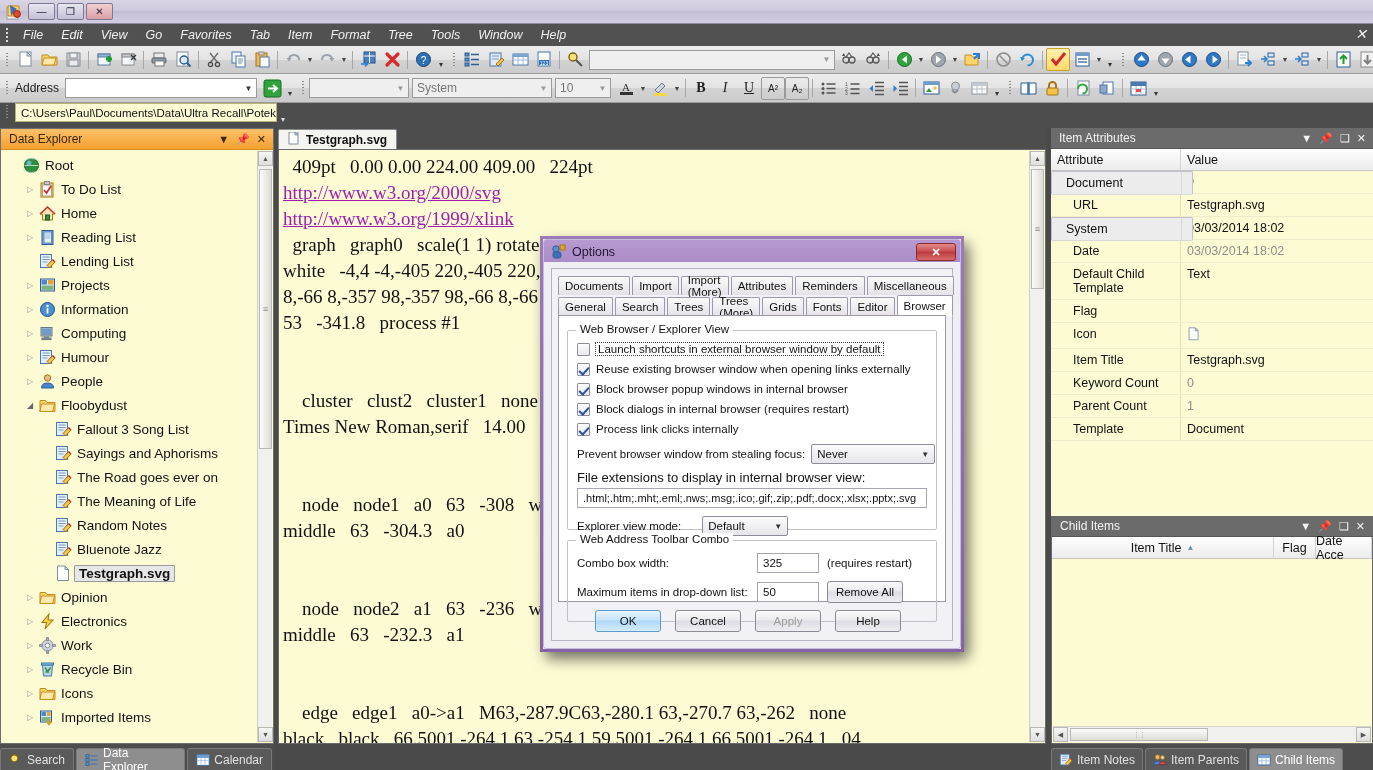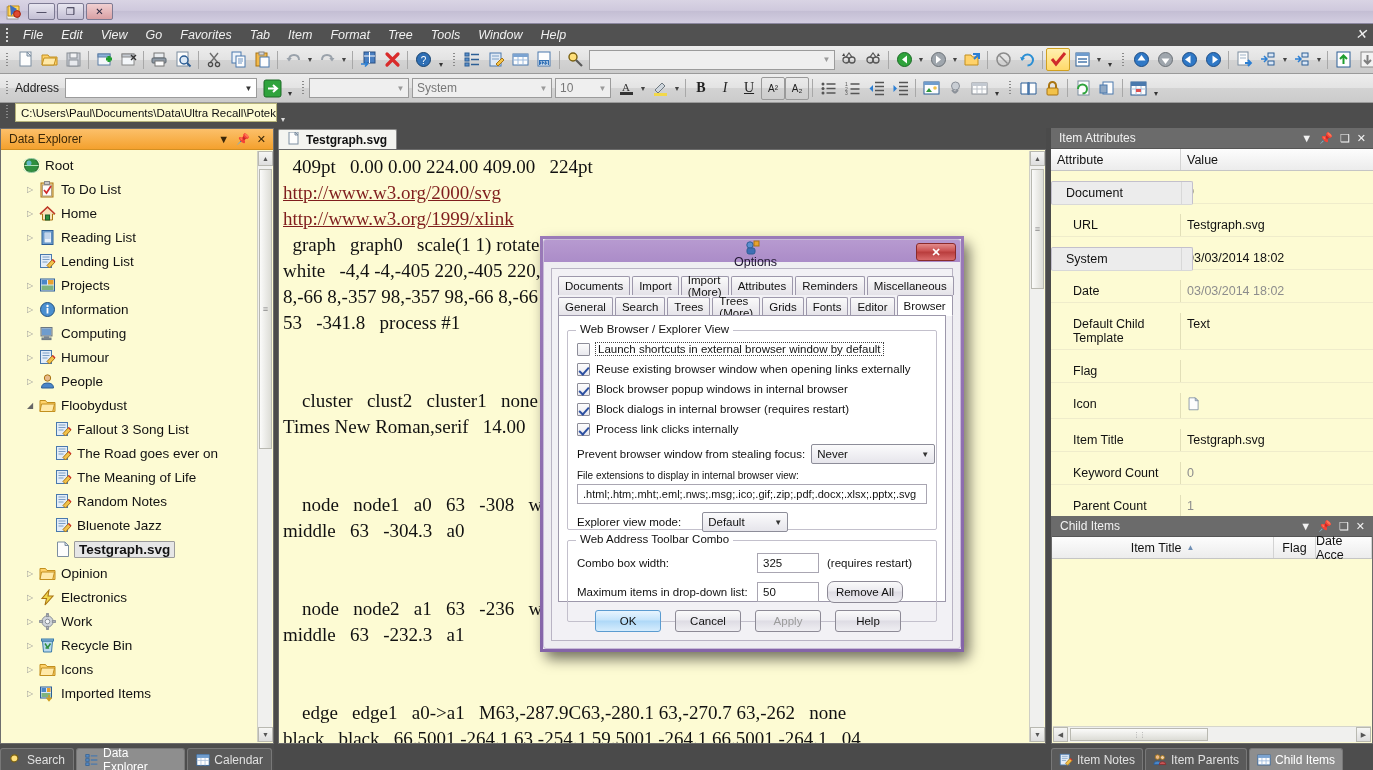--- a/index.html
+++ b/index.html
@@ -191,21 +191,21 @@
   .docbody {
     position: absolute; left: 0; top: 21px; right: 0; bottom: 0;
     background: #fdfbd3; border: 1px solid #6a6a6a;
     overflow: hidden;
   }
   .doctext {
     font-family: "Liberation Serif", serif;
     font-size: 19px; line-height: 26px; color: #111;
     padding: 4px 22px 0 4px; white-space: pre-wrap; word-break: break-word;
   }
-  .doctext a { color: #7f1d1d; text-decoration: underline; }
+  .doctext a { color: #a21caf; text-decoration: underline; }
   .misspell { text-decoration: underline wavy #e04040; text-decoration-skip-ink: none; }
   .doc-scroll {
     position: absolute; right: 1px; top: 1px; width: 15px; bottom: 1px;
     background: #f0f0ee; border-left: 1px solid #cfcfc5;
   }
   .doc-scroll .sb-up, .doc-scroll .sb-dn {
     position: absolute; left: 0; width: 15px; height: 15px;
     background: linear-gradient(to bottom,#f6f6f4,#dedede);
     border: 1px solid #b9b9b1; display:flex;align-items:center;justify-content:center;
     font-size: 7px; color: #555;
@@ -231,21 +231,21 @@
     background: #fdfbd3;
   }
   .attr-head {
     position: absolute; left: 0; top: 21px; width: 322px; height: 22px;
     display: flex; background: linear-gradient(to bottom,#fdfdfd,#ececec);
     border-bottom: 1px solid #c5c5c5; font-size: 12.5px; color: #111;
   }
   .attr-head div { display: flex; align-items: center; padding-left: 6px; }
   .attr-head .c1 { width: 130px; border-right: 1px solid #d3d3d3; }
   .attr-rows { position: absolute; left: 0; top: 43px; right: 0; bottom: 0; overflow: hidden; }
-  .arow { display: flex; font-size: 12.5px; color: #111; border-bottom: 1px solid #efeccb; margin-top: 10px; }
+  .arow { display: flex; font-size: 12.5px; color: #111; border-bottom: 1px solid #efeccb; }
   .arow .c1 { width: 130px; padding: 4px 4px 4px 22px; border-right: 1px solid #e2dfb8; }
   .arow .c2 { flex: 1; padding: 4px 4px 4px 6px; }
   .arow.group { background: #ececec; border-bottom: 1px solid #d8d8d8; }
   .arow.group .c1 { padding-left: 14px; border-right-color:#d8d8d8; }
   .arow .c2.dim { color: #8d8d8d; }
   .arow .c1 .boxed {
     display: inline-block; background: #ececec; border: 1px solid #9b9b9b; padding: 0 4px; margin: -1px -4px;
   }
 
   .child {
@@ -297,21 +297,21 @@
     border: 3px solid;
     border-image: linear-gradient(to bottom,#9a7ab8,#8464a8) 1;
     border-radius: 6px;
     box-shadow: 5px 7px 14px rgba(0,0,0,0.55);
   }
   .dlg-inner {
     position: absolute; inset: 0; border-radius: 3px;
     background: linear-gradient(to bottom,#b79ad0 0%, #ab8cc8 22px, #efeef2 22px, #eeedf1 100%);
     border: 1px solid #c8bad8;
   }
-  .dlg-title { height: 23px; display: flex; align-items: center; padding-left: 7px; flex-direction: column; }
+  .dlg-title { height: 23px; display: flex; align-items: center; padding-left: 7px; }
   .dlg-title .dt-icon { width: 15px; height: 15px; margin-right: 6px; position: relative; flex:none; }
   .dlg-title .dt-text { font-size: 12.5px; color: #1f1630; }
   .dlg-close {
     position: absolute; right: 4px; top: 3px; width: 40px; height: 18px;
     background: linear-gradient(to bottom,#e38b8b 0%,#c94f4f 45%,#b83c3c 50%,#d96a6a 100%);
     border: 1px solid #8a2b2b; border-radius: 3px;
     color: #fff; font-size: 11px; font-weight: bold;
     display: flex; align-items: center; justify-content: center;
   }
   .dlg-body {
@@ -995,20 +995,32 @@
           <span class="tw"></span>
           <span class="ti">
             <svg width="17" height="17" viewBox="0 0 17 17">
               <rect x="1.5" y="1.5" width="11" height="13" fill="#e3edf8" stroke="#4a79ad"></rect>
               <path d="M3.5 4 h7 M3.5 6.5 h7 M3.5 9 h5" stroke="#7d9fc5"></path>
               <path d="M8 12.5 L13.5 6.5 L16 9 L10.5 15 Z" fill="#f2c24a" stroke="#a97512"></path>
               <path d="M13.5 6.5 L16 9" stroke="#d02b2b" stroke-width="1.4"></path>
             </svg>
           </span>
           <span class="tl">Fallout 3 Song List</span>
+        </div>
+        <div class="tnode" style="padding-left: 38px;">
+          <span class="tw"></span>
+          <span class="ti">
+            <svg width="17" height="17" viewBox="0 0 17 17">
+              <rect x="1.5" y="1.5" width="11" height="13" fill="#e3edf8" stroke="#4a79ad"></rect>
+              <path d="M3.5 4 h7 M3.5 6.5 h7 M3.5 9 h5" stroke="#7d9fc5"></path>
+              <path d="M8 12.5 L13.5 6.5 L16 9 L10.5 15 Z" fill="#f2c24a" stroke="#a97512"></path>
+              <path d="M13.5 6.5 L16 9" stroke="#d02b2b" stroke-width="1.4"></path>
+            </svg>
+          </span>
+          <span class="tl">Sayings and Aphorisms</span>
         </div>
         <div class="tnode" style="padding-left: 38px;">
           <span class="tw"></span>
           <span class="ti">
             <svg width="17" height="17" viewBox="0 0 17 17">
               <rect x="1.5" y="1.5" width="11" height="13" fill="#e3edf8" stroke="#4a79ad"></rect>
               <path d="M3.5 4 h7 M3.5 6.5 h7 M3.5 9 h5" stroke="#7d9fc5"></path>
               <path d="M8 12.5 L13.5 6.5 L16 9 L10.5 15 Z" fill="#f2c24a" stroke="#a97512"></path>
               <path d="M13.5 6.5 L16 9" stroke="#d02b2b" stroke-width="1.4"></path>
             </svg>
@@ -1420,21 +1432,21 @@
             <div style="display:flex;align-items:center;padding-left:9px;margin-top:5px;">
               <span style="font-size:11.5px;color:#111;">
                 <span>Prevent browser window from stealing focus:</span>
               </span>
               <span class="selbox" style="width:124px;margin-left:6px;">
                 <span>Never</span>
                 <span class="sarrow">▼</span>
               </span>
             </div>
 
-            <div style="padding-left:9px;margin-top:6px;font-size:10px;color:#111;">File extensions to display in internal browser view:</div>
+            <div style="padding-left:9px;margin-top:6px;font-size:13px;color:#111;">File extensions to display in internal browser view:</div>
             <div class="txtbox" style="margin:3px 9px 0 9px;text-align:center;">
               <span style="font-size:11px;">.html;.htm;.mht;.eml;.nws;.msg;.ico;.gif;.zip;.pdf;.docx;.xlsx;.pptx;.svg</span>
             </div>
 
             <div style="display:flex;align-items:center;padding-left:9px;margin-top:8px;">
               <span style="font-size:11.5px;color:#111;">Explorer view mode:</span>
               <span class="selbox" style="width:86px;margin-left:21px;">
                 <span>Default</span>
                 <span class="sarrow">▼</span>
               </span>
@@ -1450,21 +1462,21 @@
                 <span>325</span>
               </span>
               <span style="font-size:11.5px;color:#111;margin-left:8px;">(requires restart)</span>
             </div>
 
             <div style="display:flex;align-items:center;padding-left:9px;margin-top:8px;">
               <span style="font-size:11.5px;color:#111;width:180px;">Maximum items in drop-down list:</span>
               <span class="txtbox" style="width:62px;">
                 <span>50</span>
               </span>
-              <span class="btn" style="margin-left:8px;width:76px;border-radius:7px;">Remove All</span>
+              <span class="btn" style="margin-left:8px;width:76px;">Remove All</span>
             </div>
           </div>
         </div>
 
         <div class="dlg-btns" id="dlgbtns">
             <div class="btn default">OK</div>
             <div class="btn">Cancel</div>
             <div class="btn disabled">Apply</div>
             <div class="btn">Help</div>
           </div>

